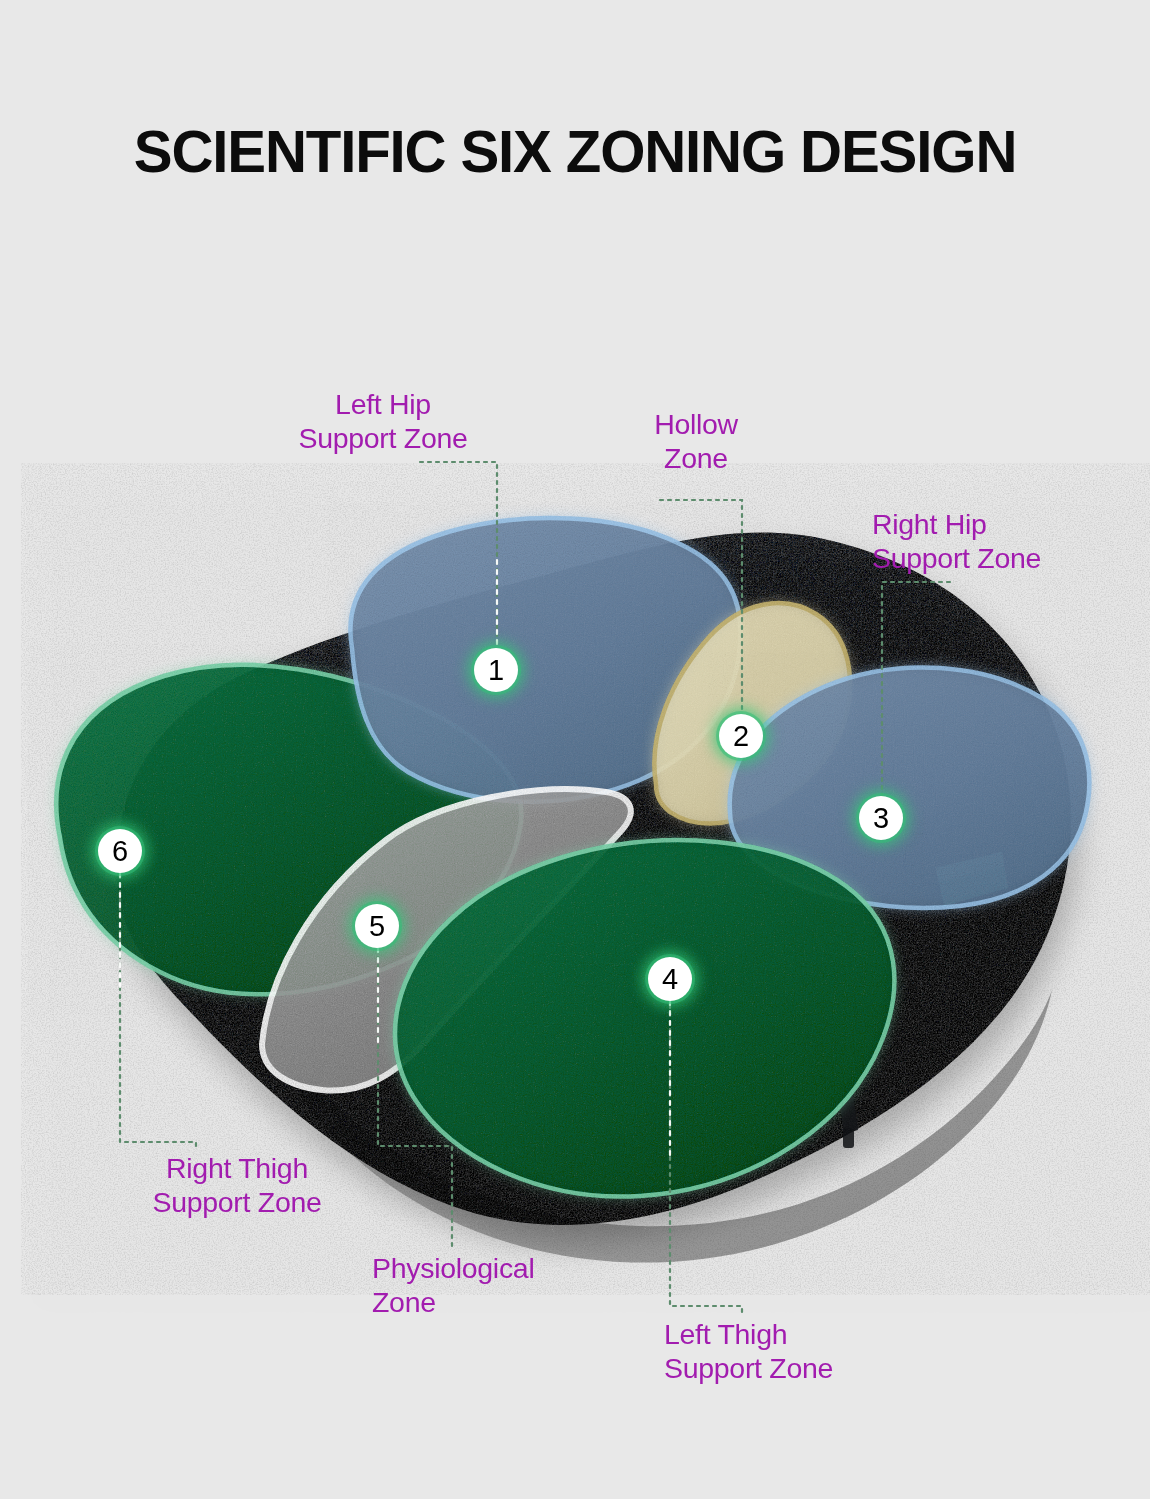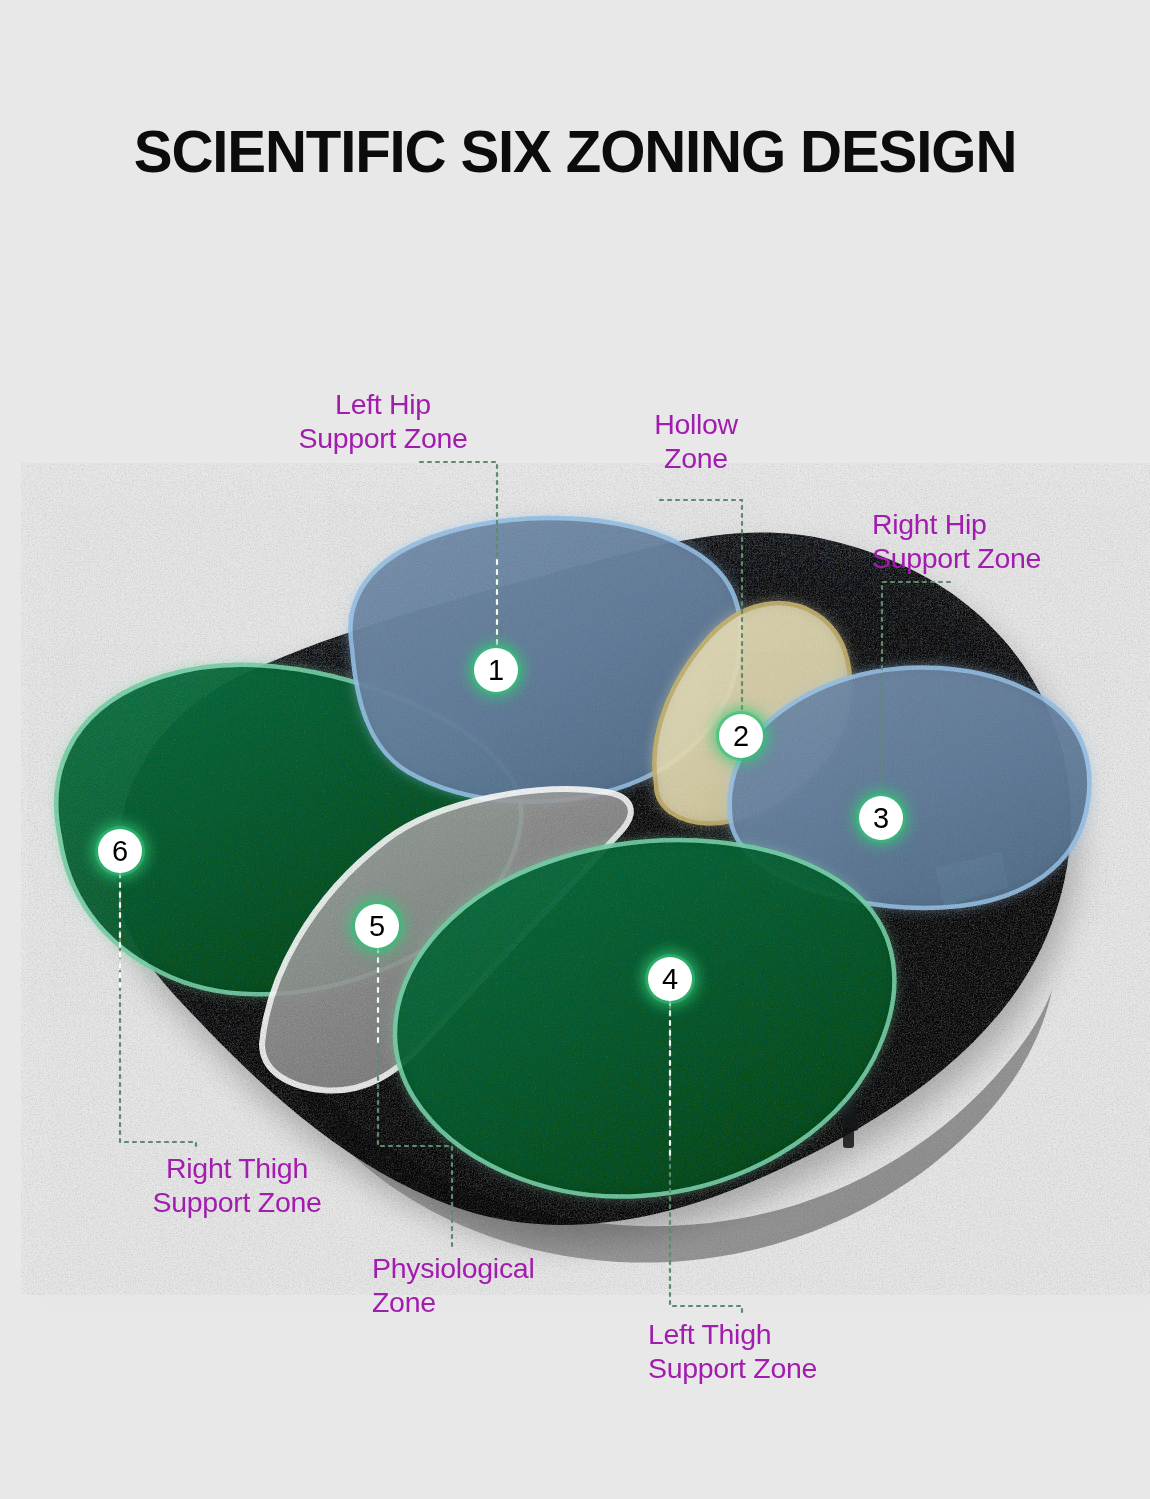--- a/index.html
+++ b/index.html
@@ -32,21 +32,21 @@
   .label{
     position:absolute;font-size:28.5px;font-weight:500;line-height:1.18;
     color:#a21caf;letter-spacing:-0.3px;white-space:pre-line;
   }
 
   #lbl-left-hip   {left:258px; top:388px; width:250px; text-align:center;}
   #lbl-hollow     {left:600px; top:408px; width:192px; text-align:center;}
   #lbl-right-hip  {left:872px; top:508px; width:242px; text-align:left;}
   #lbl-right-thigh{left:112px; top:1152px; width:250px; text-align:center;}
   #lbl-physio     {left:372px; top:1252px; width:250px; text-align:left;}
-  #lbl-left-thigh {left:648px; top:1318px; width:250px; text-align:left;}
+  #lbl-left-thigh {left:664px; top:1318px; width:250px; text-align:left;}
 
   
   #stage{position:absolute;left:0;top:0;width:1150px;height:1499px;}
 
   
   .badge{
     position:absolute;width:44px;height:44px;border-radius:50%;
     background:#ffffff;color:#000;
     display:flex;align-items:center;justify-content:center;
     font-size:29px;font-weight:500;line-height:1;

